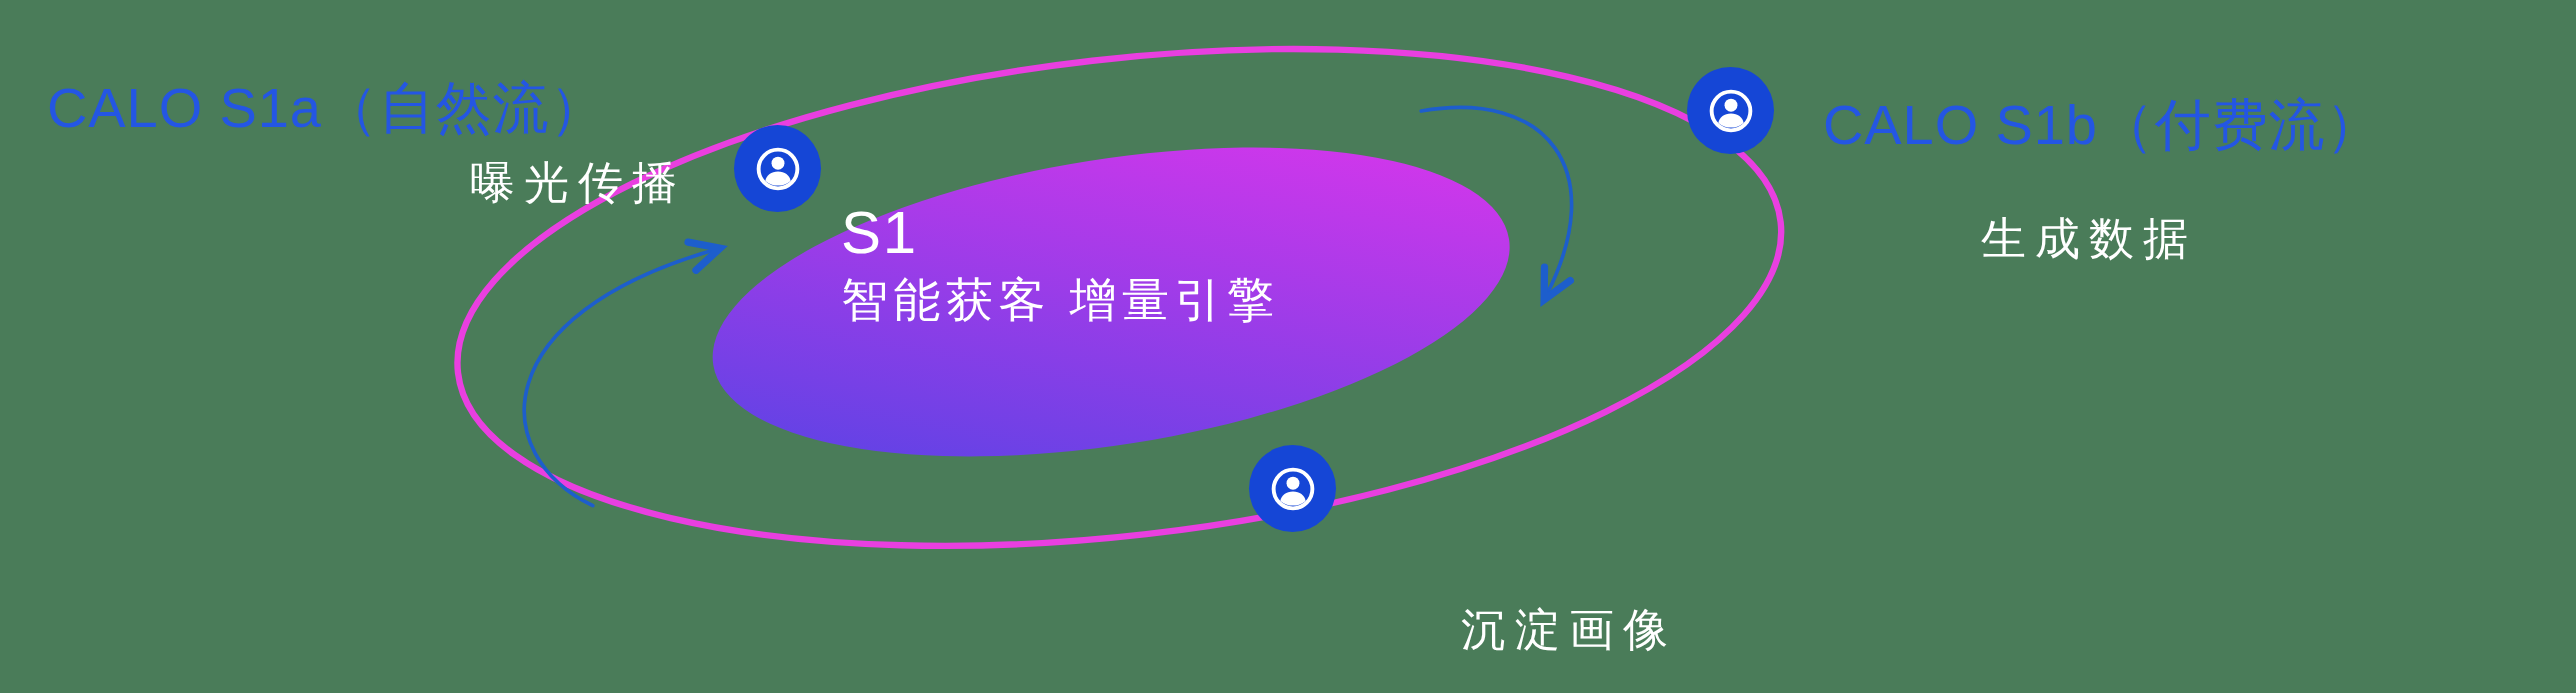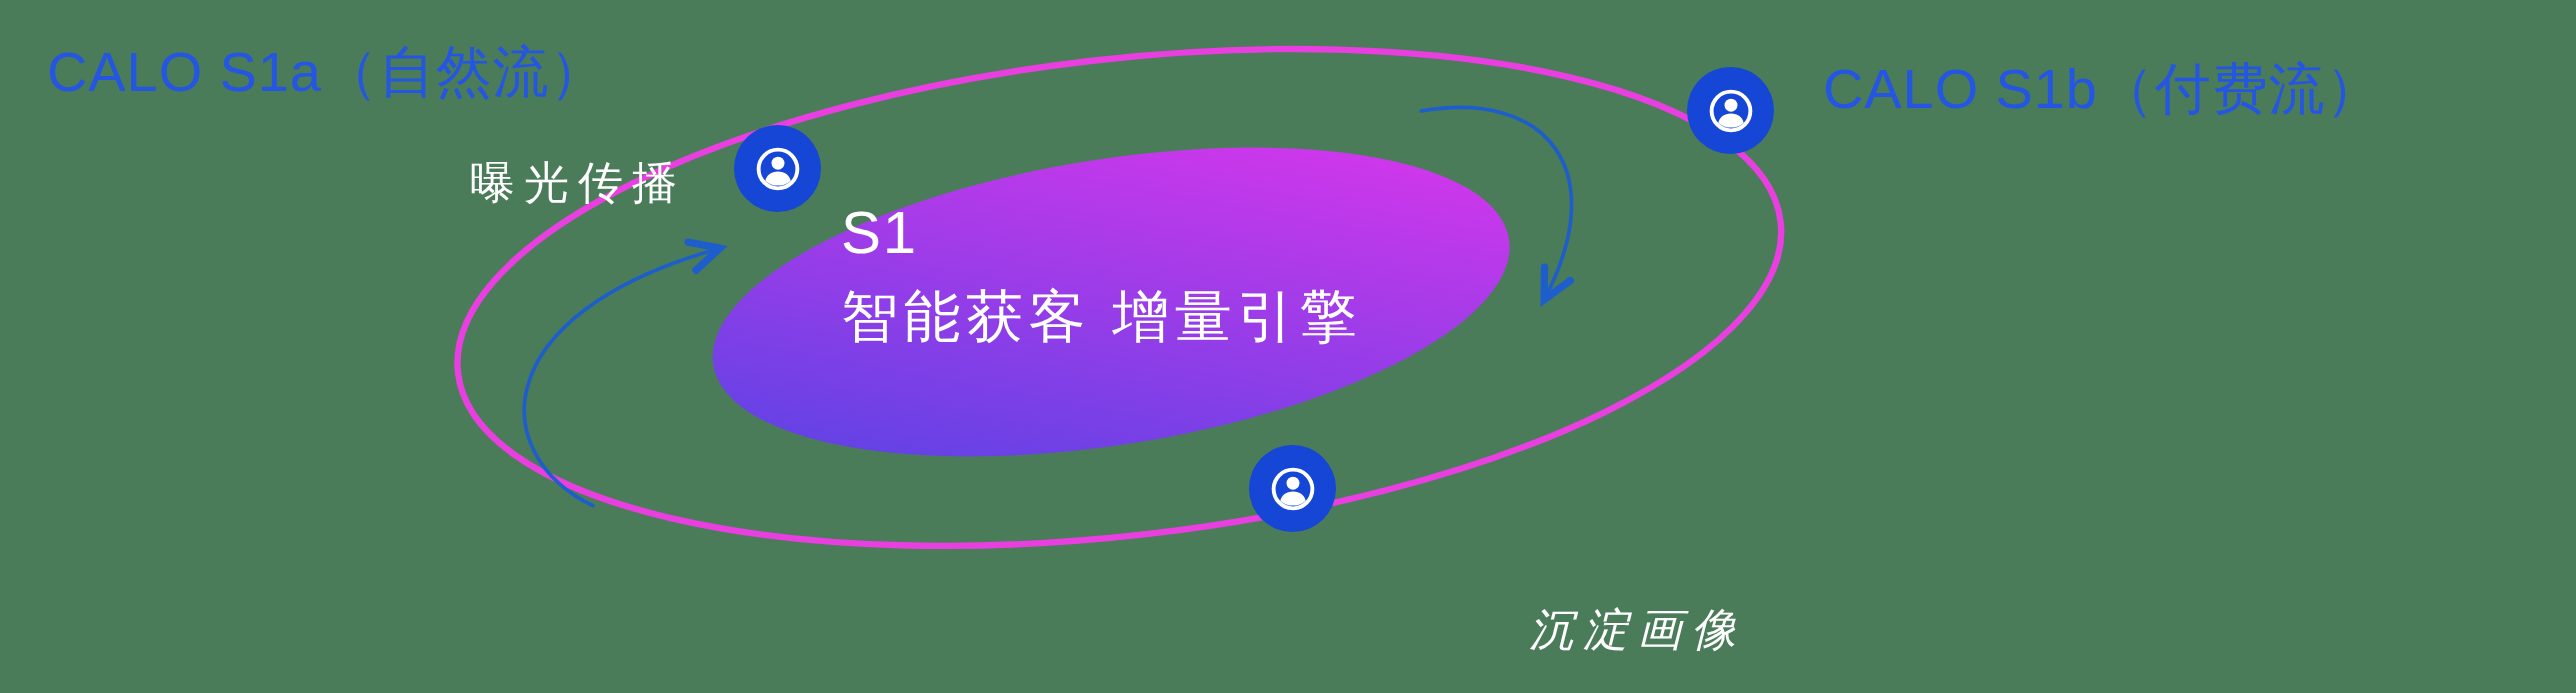--- a/index.html
+++ b/index.html
@@ -24,32 +24,33 @@
     width: 546px;
     text-align: left;
     color: var(--sublabel-white, #ffffff);
   }
   .center-title {
     font-size: 60px;
     font-weight: 500;
     letter-spacing: 1.8px;
   }
   .center-subtitle {
-    font-size: 57px;
-    margin-top: 12px;
+    font-size: 47px;
+    margin-top: 2px;
     letter-spacing: 5.5px;
     font-weight: 400;
   }
   .node-label {
     position: absolute;
     font-size: 56px;
     font-weight: 500;
     color: var(--label-blue, #2456e3);
     letter-spacing: 0.9px;
     white-space: nowrap;
+    margin-top: 36px;
   }
   .node-sublabel {
     position: absolute;
     font-size: 45px;
     font-weight: 400;
     color: var(--sublabel-white, #ffffff);
     letter-spacing: 9px;
     white-space: nowrap;
     margin-left: 28px;
   }
@@ -66,21 +67,21 @@
 
   .label-s1a    { left: 47px;   top: 35px; }
   .sublabel-s1a { left: 442px;  top: 153px; }
   .icon-s1a     { left: 734px;  top: 125px; }
 
   .label-s1b    { left: 1823px; top: 52px; }
   .sublabel-s1b { left: 1953px; top: 209px; }
   .icon-s1b     { left: 1687px; top: 67px; }
 
   .label-s1c    { left: 1375px; top: 489px; }
-  .sublabel-s1c { left: 1501px; top: 600px; font-style: italic; }
+  .sublabel-s1c { left: 1433px; top: 600px; }
   .icon-s1c     { left: 1249px; top: 445px; }
 </style>
 </head>
 <body>
 
 <div class="canvas">
 
   <svg class="diagram-svg" viewBox="0 0 2833 763" xmlns="http://www.w3.org/2000/svg">
     <defs>
       <linearGradient id="coreGrad" x1="0" y1="1" x2="1" y2="0">
@@ -116,20 +117,21 @@
   <div class="node-sublabel sublabel-s1a">曝光传播</div>
 
   <div class="icon-badge icon-s1b">
     <svg viewBox="0 0 48 48">
       <circle cx="24" cy="24" r="15" fill="none" stroke="#ffffff" stroke-width="3"></circle>
       <circle cx="24" cy="19.5" r="5" fill="#ffffff"></circle>
       <path d="M24 26c-5.2 0-9 3-9.8 7.2a15 15 0 0 0 19.6 0C33 29 29.2 26 24 26z" fill="#ffffff"></path>
     </svg>
   </div>
   <div class="node-label label-s1b">CALO S1b（付费流）</div>
+  <div class="node-sublabel sublabel-s1b">生成数据</div>
 
   <div class="icon-badge icon-s1c">
     <svg viewBox="0 0 48 48">
       <circle cx="24" cy="24" r="15" fill="none" stroke="#ffffff" stroke-width="3"></circle>
       <circle cx="24" cy="19.5" r="5" fill="#ffffff"></circle>
       <path d="M24 26c-5.2 0-9 3-9.8 7.2a15 15 0 0 0 19.6 0C33 29 29.2 26 24 26z" fill="#ffffff"></path>
     </svg>
   </div>
   <div class="node-sublabel sublabel-s1c">沉淀画像</div>
 

